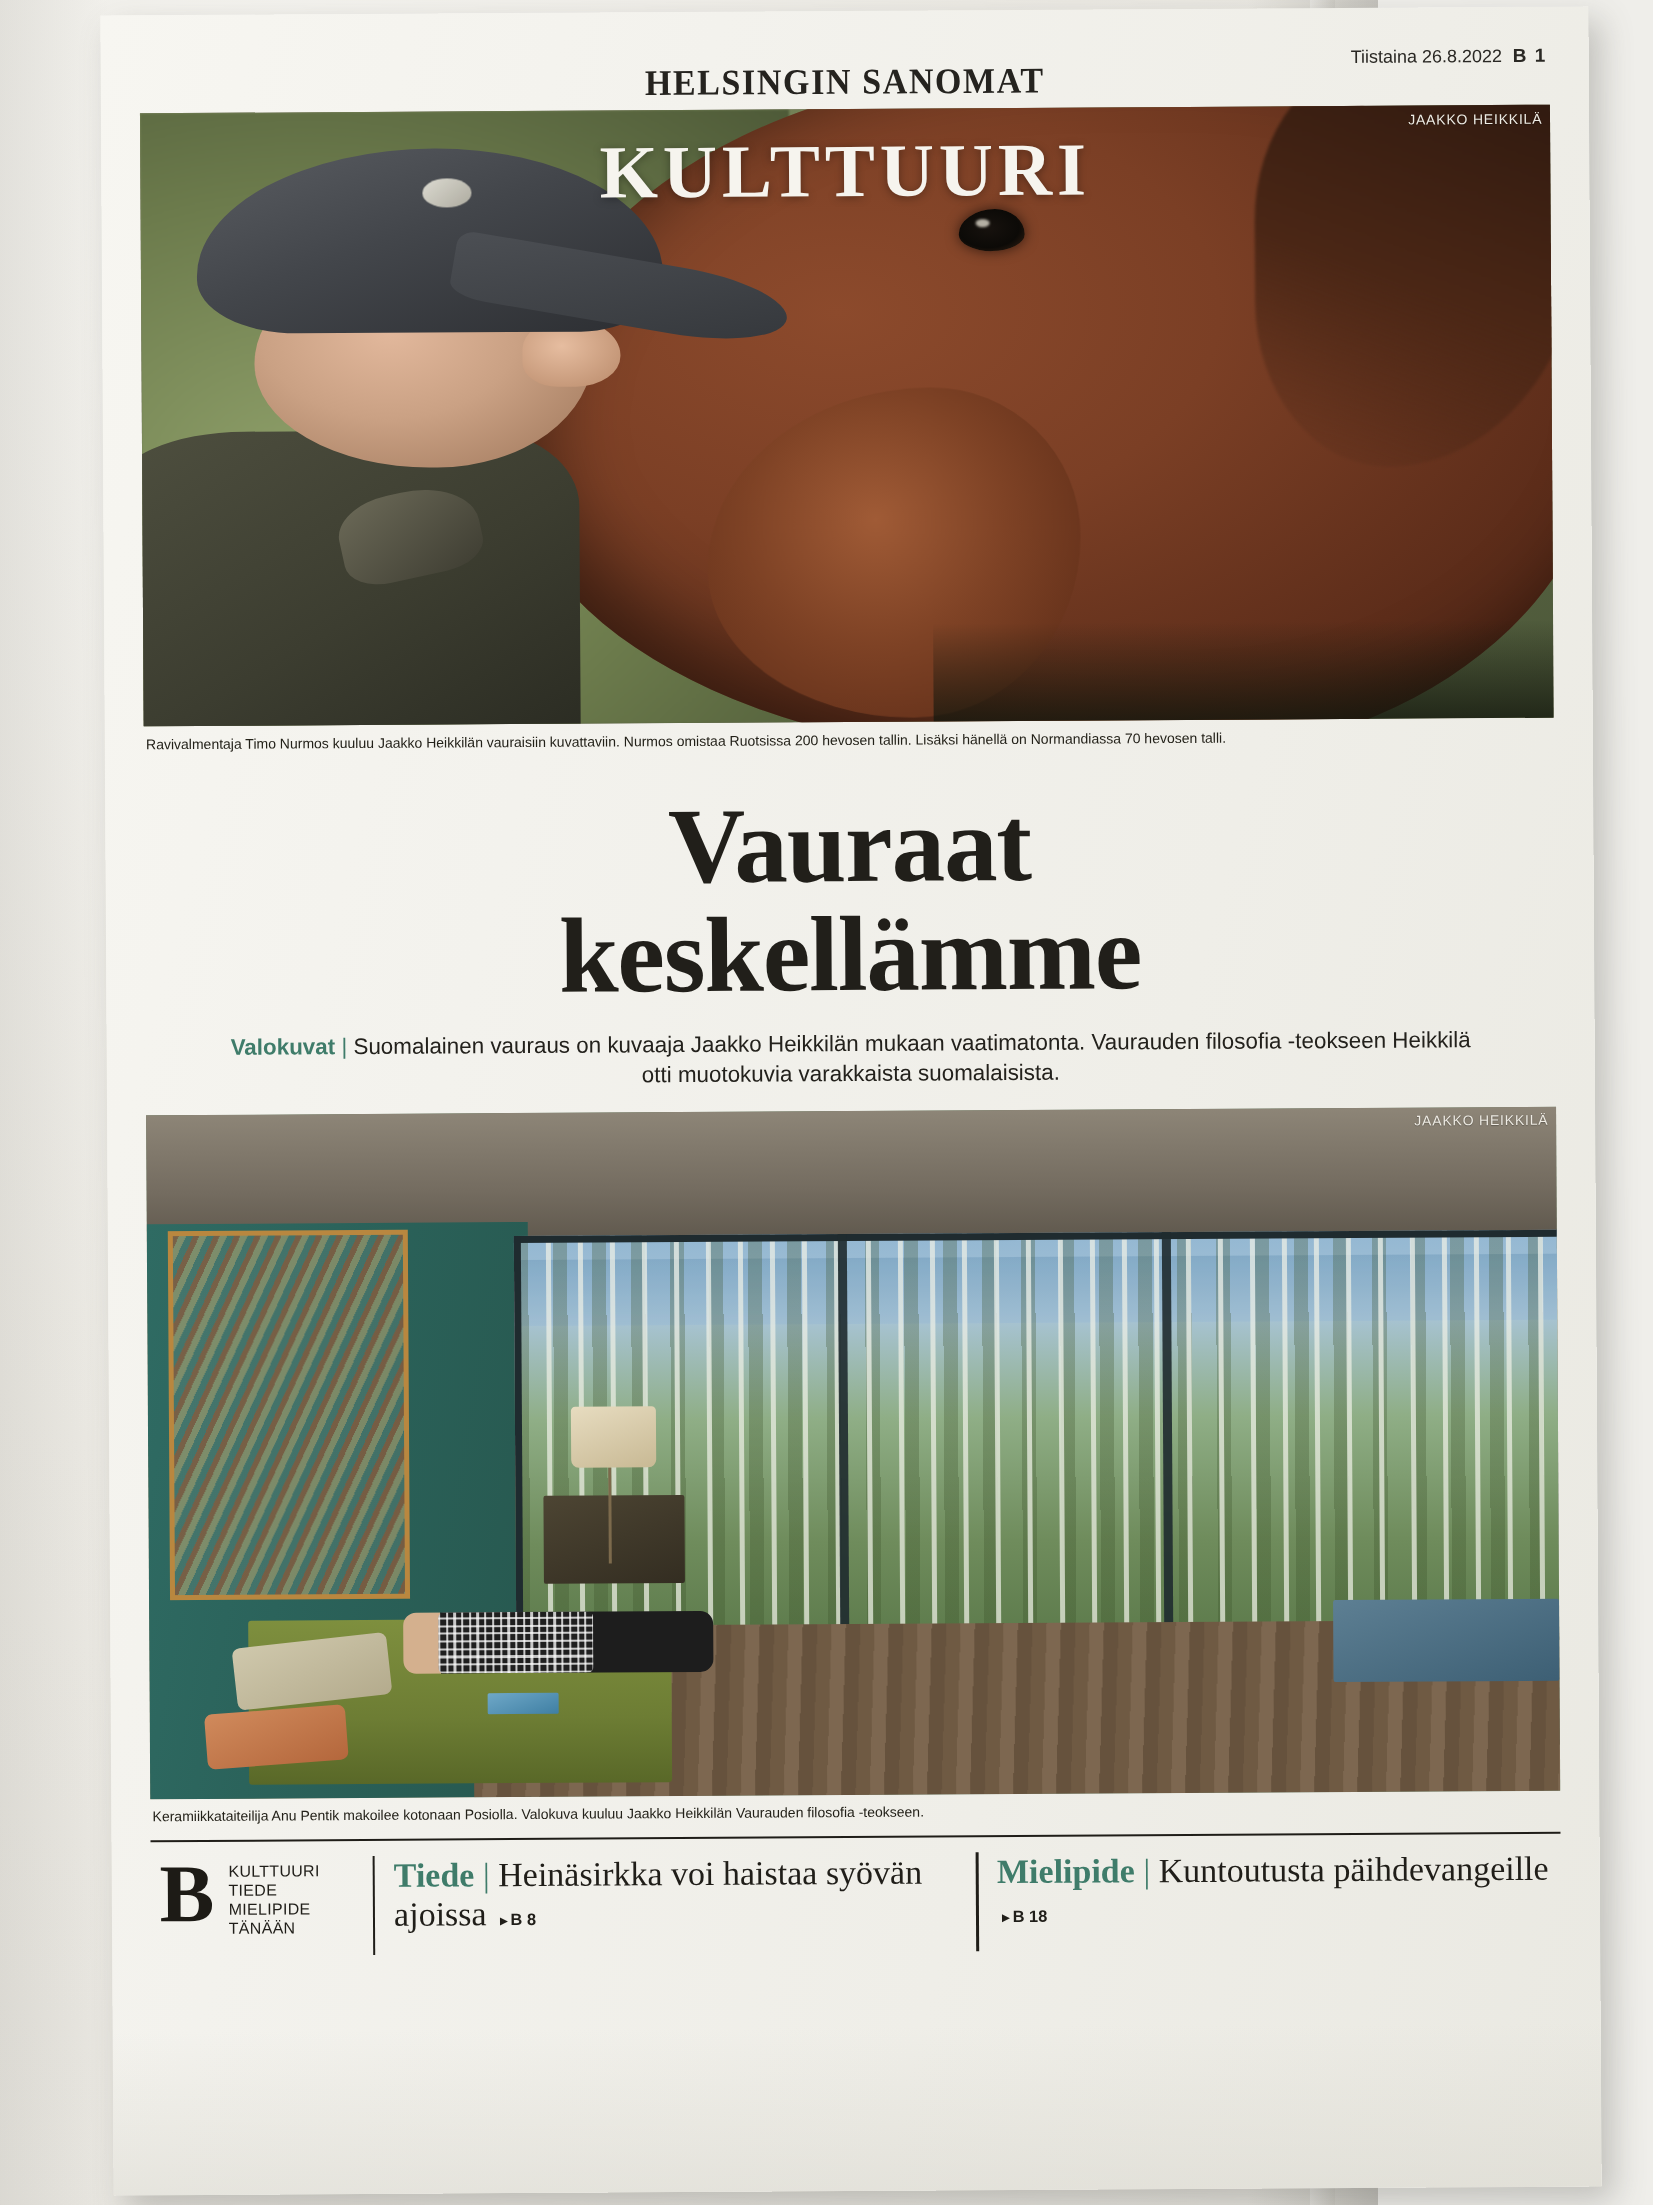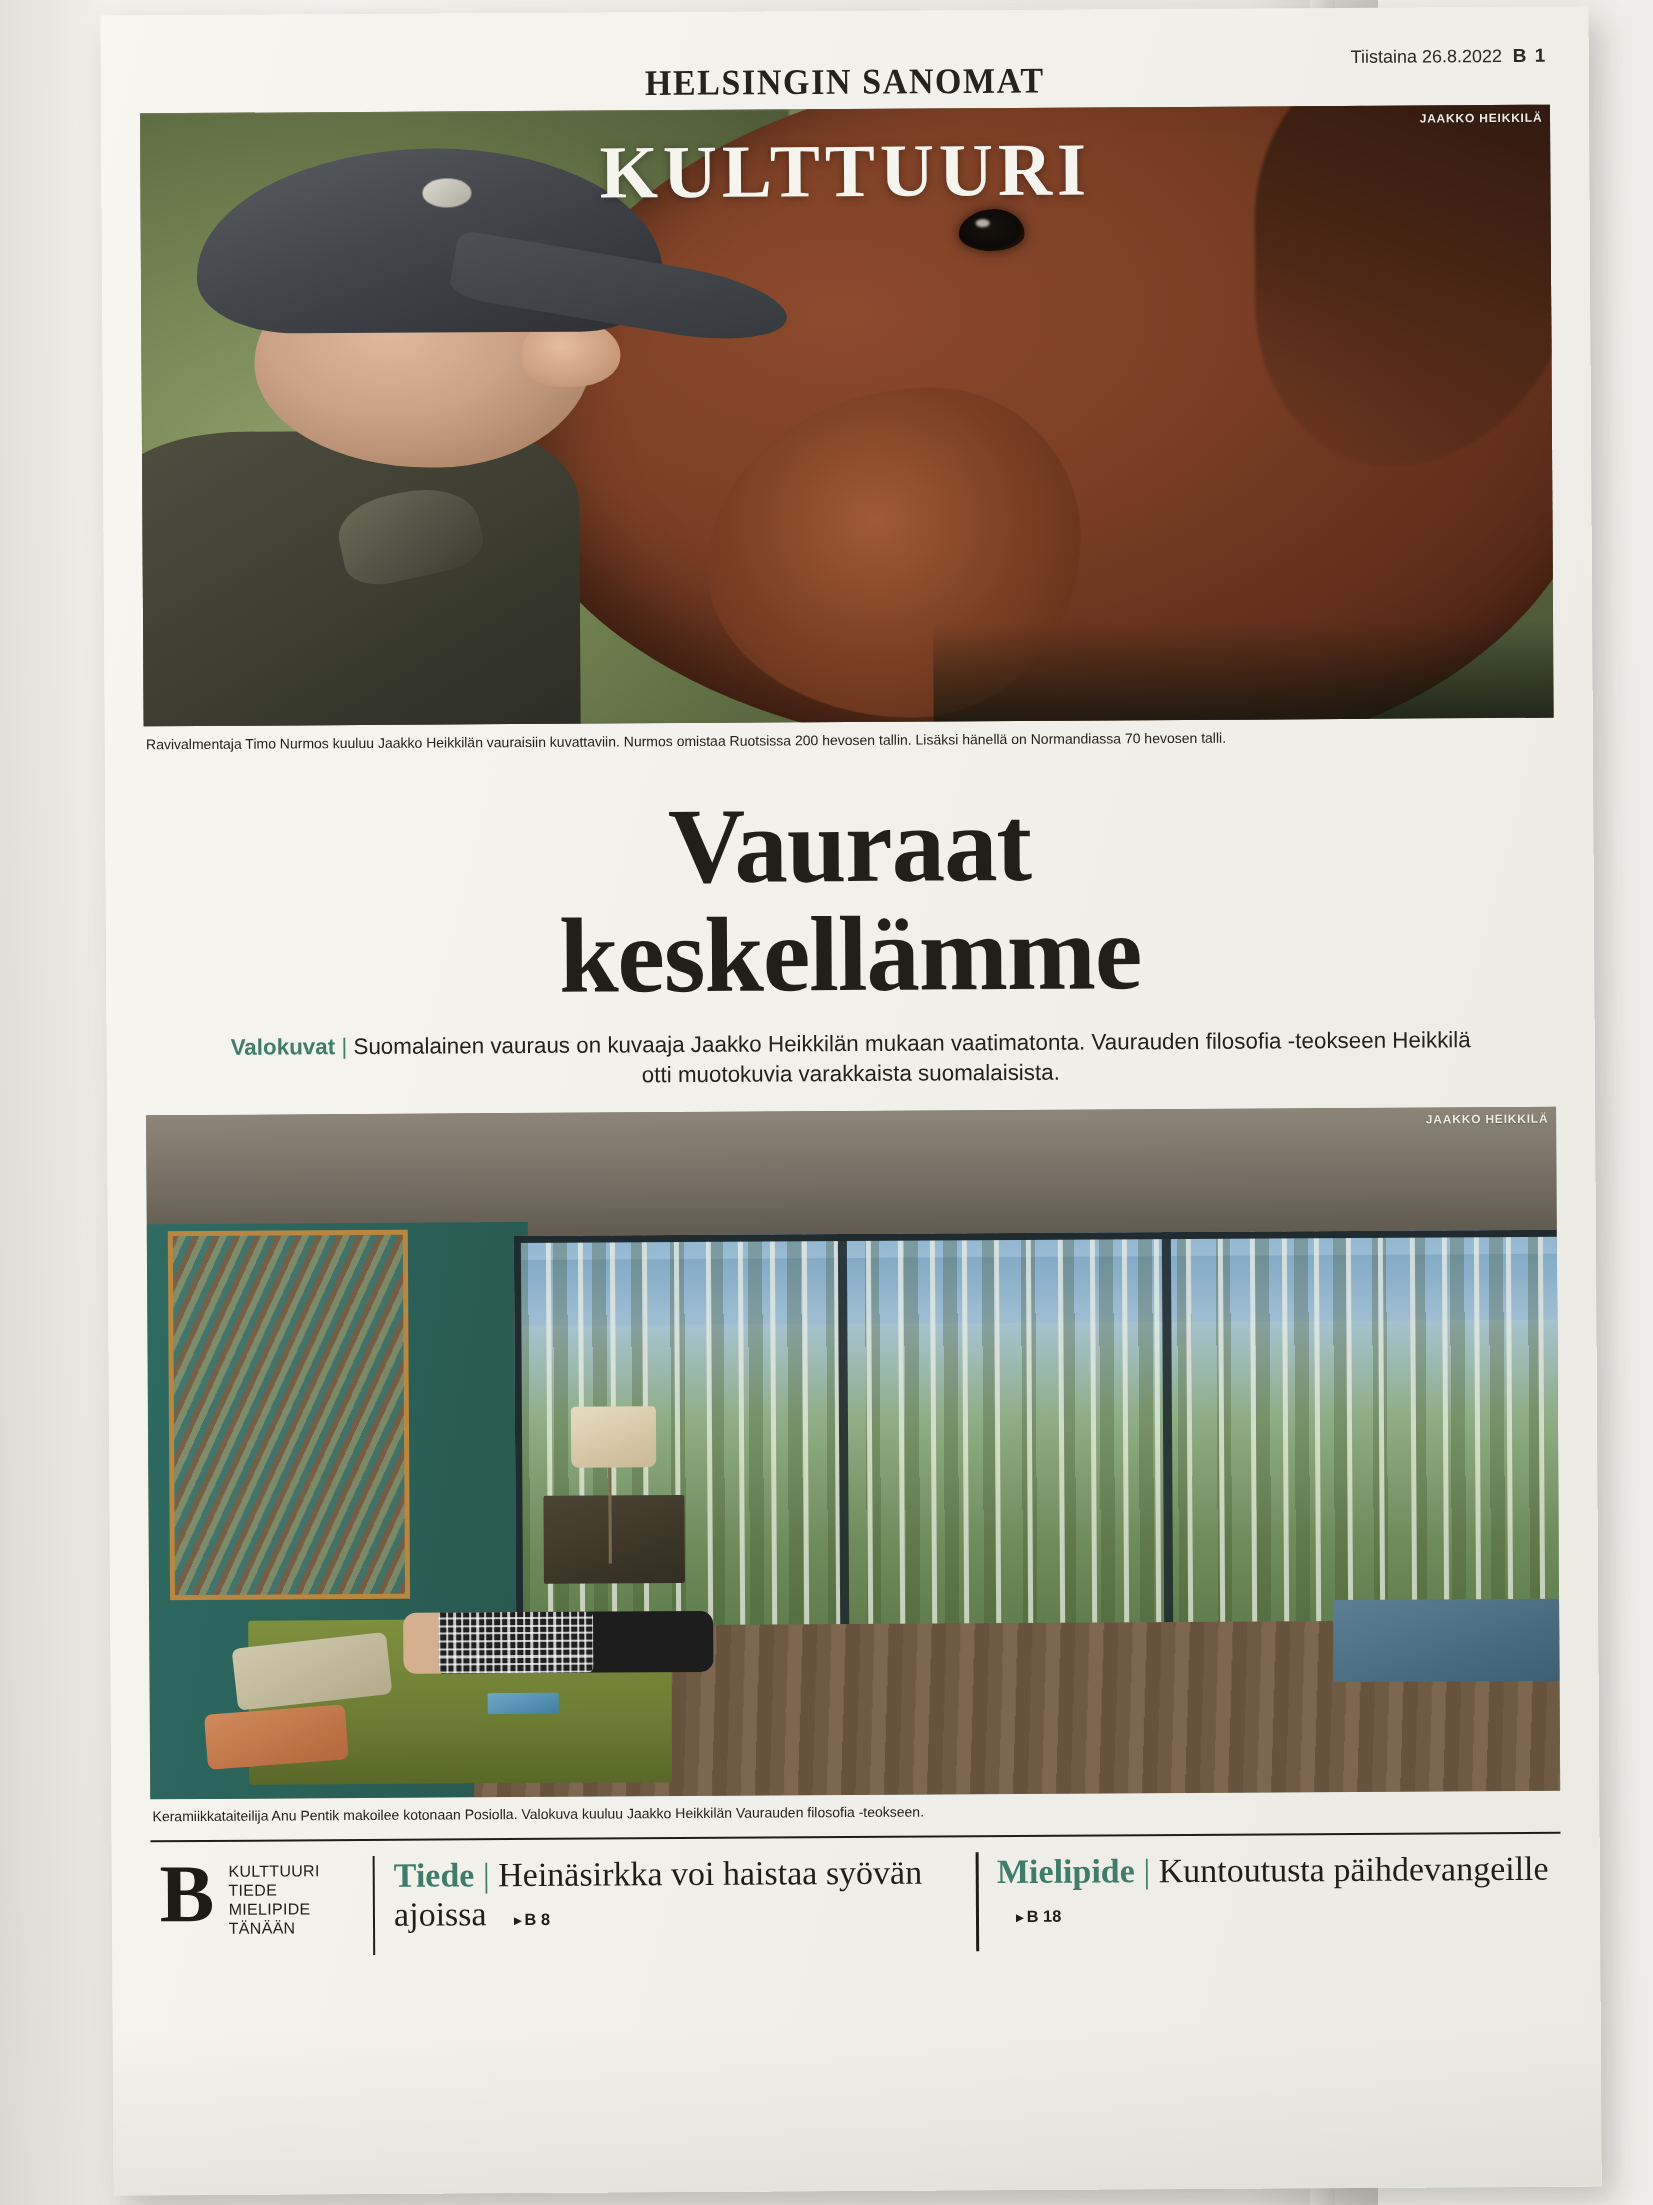--- a/index.html
+++ b/index.html
@@ -87,21 +87,21 @@
 
   
   .photo {
     position: relative;
     width: 100%;
     overflow: hidden;
   }
   .photo-credit {
     position: absolute; right: 7.7px; top: 5.5px;
     font-family: "Liberation Sans", sans-serif;
-    font-size: 12px; letter-spacing: 0.8px; font-weight: 700;
+    font-size: 14px; letter-spacing: 0.8px; font-weight: 400;
     color: #efece4; text-shadow: 0 0.5px 1.1px rgba(0,0,0,.5);
     z-index: 6;
   }
   .photo1 { height: 613px; background: #6b6a52; }
   
   .ph1-bg {
     position: absolute; inset: 0;
     background:
       linear-gradient(160deg, #7d8a5e 0%, #6f7d53 30%, #5e6b46 60%, #4c5739 100%);
   }
@@ -382,21 +382,21 @@
     font-size: 34px;
     line-height: 1.14;
     color: #201e19;
     padding-top: 4.4px;
   }
   .teaser .tlabel { font-weight: 700; color: #3f7c6a; }
   .teaser .tbar { color: #3f7c6a; font-weight: 400; }
   .teaser .pageref {
     font-family: "Liberation Sans", sans-serif;
     font-size: 16.4px; font-weight: 700;
-    color: #201e19; margin-left: 19px;
+    color: #201e19; margin-left: 5px;
     white-space: nowrap;
   }
   .teaser .pageref .tri { color: #201e19; font-size: 14.2px; margin-right: 3.3px; }
 </style>
 </head>
 <body>
 
 <div class="scene">
   <div class="scene-shadow-left"></div>
   <div class="scene-shadow-right"></div>

